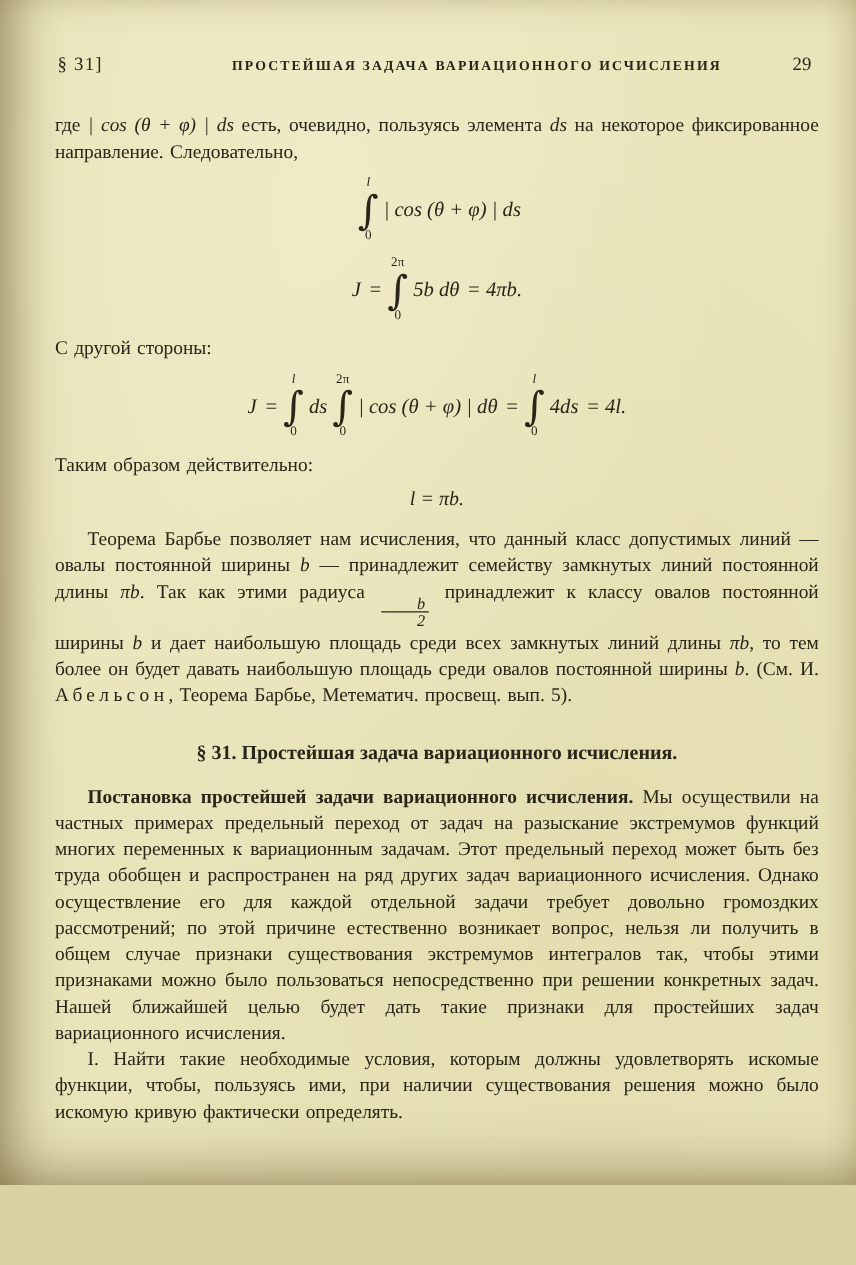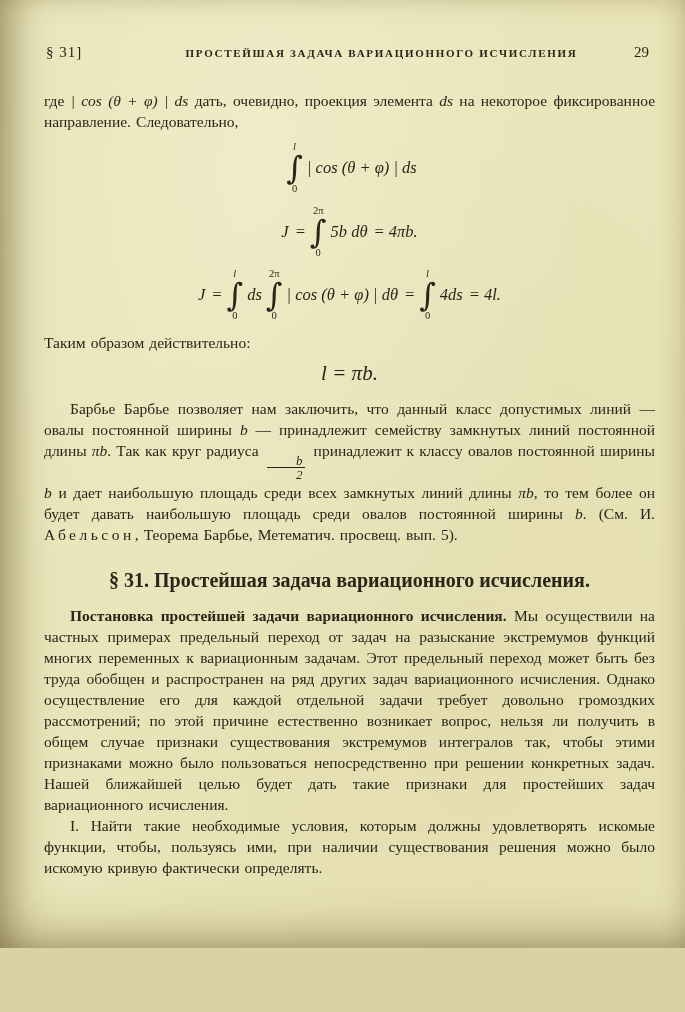--- a/index.html
+++ b/index.html
@@ -53,38 +53,38 @@
     font-style:italic; font-size:16.5px; margin:9px 0 9px;
   }
   .formula .gap { width:6px; }
   .int { display:inline-flex; flex-direction:column; align-items:center; line-height:1; margin:0 4px; }
   .int .lim { font-size:10.5px; line-height:1.15; font-style:italic; }
   .int .lim.lo { font-style:normal; }
   .int .glyph { font-size:32px; line-height:.95; font-style:normal; font-family:"DejaVu Serif", serif; }
 
   .plainline { margin:2px 0; }
   .heading {
-    text-align:center; font-weight:bold; font-size:20px; line-height:23px;
+    text-align:center; font-weight:bold; font-size:16px; line-height:23px;
     margin:24px 0 13px;
   }
-  .simple-eq { font-size:21px; margin:8px 0 12px; }
+  .simple-eq { font-size:16px; margin:8px 0 12px; }
 </style>
 </head>
 <body>
 
 <div class="page">
   <div class="content">
 
     <div class="runhead">
       <span class="sec">§ 31]</span>
       <span class="title">ПРОСТЕЙШАЯ ЗАДАЧА ВАРИАЦИОННОГО ИСЧИСЛЕНИЯ</span>
       <span class="pnum">29</span>
     </div>
 
-    <p class="body"><span>где </span><span class="mathi">| cos (θ + φ) | ds</span><span> дать, очевидно, проекция элемента </span><span class="mathi">ds</span><span> на некоторое фиксированное направление. Следовательно,</span></p>
+    <p class="body"><span>где </span><span class="mathi">| cos (θ + φ) | ds</span><span> есть, очевидно, пользуясь элемента </span><span class="mathi">ds</span><span> на некоторое фиксированное направление. Следовательно,</span></p>
 
     <div class="formula">
       <span class="int">
         <span class="lim">l</span>
         <span class="glyph">∫</span>
         <span class="lim lo">0</span>
       </span>
       <span>| cos (θ + φ) | ds</span>
     </div>
 
@@ -96,20 +96,21 @@
       <span class="int">
         <span class="lim lo">2π</span>
         <span class="glyph">∫</span>
         <span class="lim lo">0</span>
       </span>
       <span>5b dθ</span>
       <span class="gap"></span>
       <span>= 4πb.</span>
     </div>
 
+    <p class="body plainline">С другой стороны:</p>
 
     <div class="formula">
       <span>J</span>
       <span class="gap"></span>
       <span>=</span>
       <span class="int">
         <span class="lim">l</span>
         <span class="glyph">∫</span>
         <span class="lim lo">0</span>
       </span>
@@ -131,21 +132,21 @@
       <span class="gap"></span>
       <span>= 4l.</span>
     </div>
 
     <p class="body plainline">Таким образом действительно:</p>
 
     <div class="formula simple-eq">
       <span class="mathi">l = πb.</span>
     </div>
 
-    <p class="body indent"><span>Барбье Барбье позволяет нам заключить, что данный класс допустимых линий — овалы постоянной ширины </span><span class="mathi">b</span><span> — принадлежит семейству замкнутых линий постоянной длины </span><span class="mathi">πb</span><span>. Так как круг радиуса </span><span class="frac">
+    <p class="body indent"><span>Теорема Барбье позволяет нам исчисления, что данный класс допустимых линий — овалы постоянной ширины </span><span class="mathi">b</span><span> — принадлежит семейству замкнутых линий постоянной длины </span><span class="mathi">πb</span><span>. Так как этими радиуса </span><span class="frac">
           <span class="num">b</span>
           <span class="den">2</span>
         </span><span> принадлежит к классу овалов постоянной ширины </span><span class="mathi">b</span><span> и дает наибольшую площадь среди всех замкнутых линий длины </span><span class="mathi">πb</span><span>, то тем более он будет давать наибольшую площадь среди овалов постоянной ширины </span><span class="mathi">b</span><span>. (См. И. </span><span class="spaced">Абельсон</span><span>, Теорема Барбье, Метематич. просвещ. вып. 5).</span></p>
 
     <div class="heading">
       <div>§ 31. Простейшая задача вариационного исчисления.</div>
     </div>
 
     <p class="body indent"><span class="lead">Постановка простейшей задачи вариационного исчисления.</span><span> Мы осуществили на частных примерах предельный переход от задач на разыскание экстремумов функций многих переменных к вариационным задачам. Этот предельный переход может быть без труда обобщен и распространен на ряд других задач вариационного исчисления. Однако осуществление его для каждой отдельной задачи требует довольно громоздких рассмотрений; по этой причине естественно возникает вопрос, нельзя ли получить в общем случае признаки существования экстремумов интегралов так, чтобы этими признаками можно было пользоваться непосредственно при решении конкретных задач. Нашей ближайшей целью будет дать такие признаки для простейших задач вариационного исчисления.</span></p>
 

